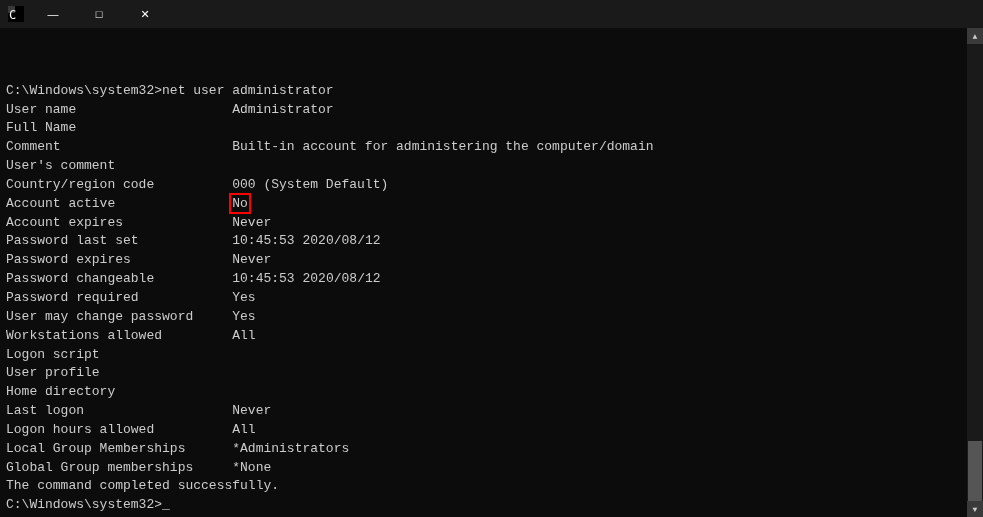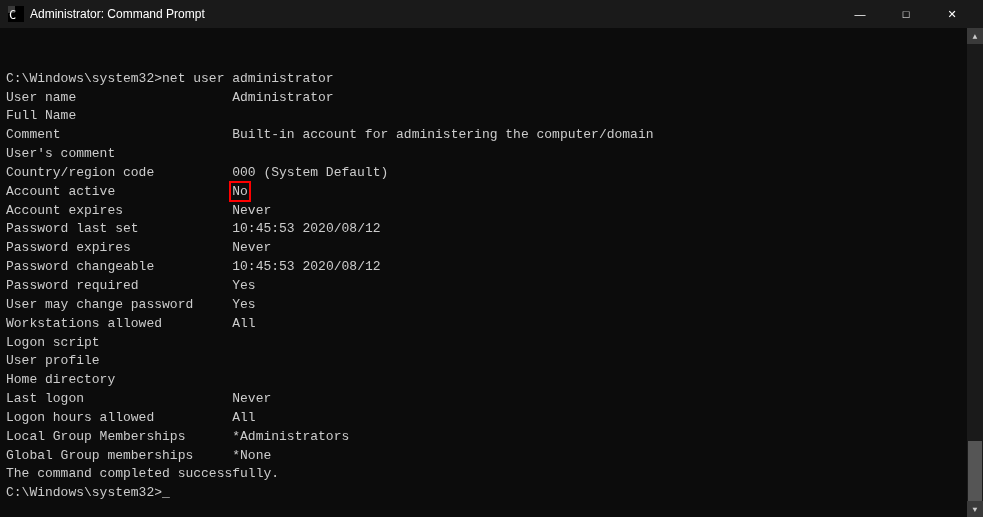--- a/index.html
+++ b/index.html
@@ -70,21 +70,21 @@
 
     .console-area {
       flex: 1;
       background: #0c0c0c;
       display: flex;
       overflow: hidden;
     }
 
     .console-content {
       flex: 1;
-      padding: 4px 6px;
+      padding: 16px 6px;
       color: #ccc;
       font-size: 13px;
       line-height: 1.45;
       overflow-y: auto;
       overflow-x: hidden;
       white-space: pre;
     }
 
     .scrollbar {
       width: 16px;
@@ -129,21 +129,20 @@
 <div class="window">
 
   <div class="title-bar">
     <div class="title-bar-icon">
       <svg viewBox="0 0 16 16" xmlns="http://www.w3.org/2000/svg">
         <rect width="16" height="16" fill="#000"></rect>
         <text x="1" y="13" font-size="12" fill="#fff" font-family="monospace">C</text>
         <rect x="0" y="0" width="7" height="7" fill="#c0c0c0" opacity="0.3"></rect>
       </svg>
     </div>
-    <span class="title-bar-text">Administrator: Command Prompt</span>
     <div class="title-bar-controls">
       <button class="title-bar-btn">—</button>
       <button class="title-bar-btn">□</button>
       <button class="title-bar-btn close">✕</button>
     </div>
   </div>
 
   <div class="console-area">
     <div class="console-content" id="console-output">
     <div style="color: rgb(204, 204, 204);">C:\Windows\system32&gt;net user administrator</div><div style="color: rgb(204, 204, 204);">User name                    Administrator</div><div style="color: rgb(204, 204, 204);">Full Name</div><div style="color: rgb(204, 204, 204);">Comment                      Built-in account for administering the computer/domain</div><div style="color: rgb(204, 204, 204);">User's comment</div><div style="color: rgb(204, 204, 204);">Country/region code          000 (System Default)</div><div style="position: relative; display: block;"><span style="color: rgb(204, 204, 204);">Account active               </span><span style="color: rgb(204, 204, 204); outline: rgb(255, 0, 0) solid 2px; outline-offset: 1px;">No</span></div><div style="color: rgb(204, 204, 204);">Account expires              Never</div><div style="color: rgb(204, 204, 204);"></div><div style="color: rgb(204, 204, 204);">Password last set            ‏12/‏08/‏2020 10:45:53</div><div style="color: rgb(204, 204, 204);">Password expires             Never</div><div style="color: rgb(204, 204, 204);">Password changeable          ‏12/‏08/‏2020 10:45:53</div><div style="color: rgb(204, 204, 204);">Password required            Yes</div><div style="color: rgb(204, 204, 204);">User may change password     Yes</div><div style="color: rgb(204, 204, 204);"></div><div style="color: rgb(204, 204, 204);">Workstations allowed         All</div><div style="color: rgb(204, 204, 204);">Logon script</div><div style="color: rgb(204, 204, 204);">User profile</div><div style="color: rgb(204, 204, 204);">Home directory</div><div style="color: rgb(204, 204, 204);">Last logon                   Never</div><div style="color: rgb(204, 204, 204);"></div><div style="color: rgb(204, 204, 204);">Logon hours allowed          All</div><div style="color: rgb(204, 204, 204);"></div><div style="color: rgb(204, 204, 204);">Local Group Memberships      *Administrators</div><div style="color: rgb(204, 204, 204);">Global Group memberships     *None</div><div style="color: rgb(204, 204, 204);">The command completed successfully.</div><div style="color: rgb(204, 204, 204);"></div><div style="color: rgb(204, 204, 204);">C:\Windows\system32&gt;_</div></div>

